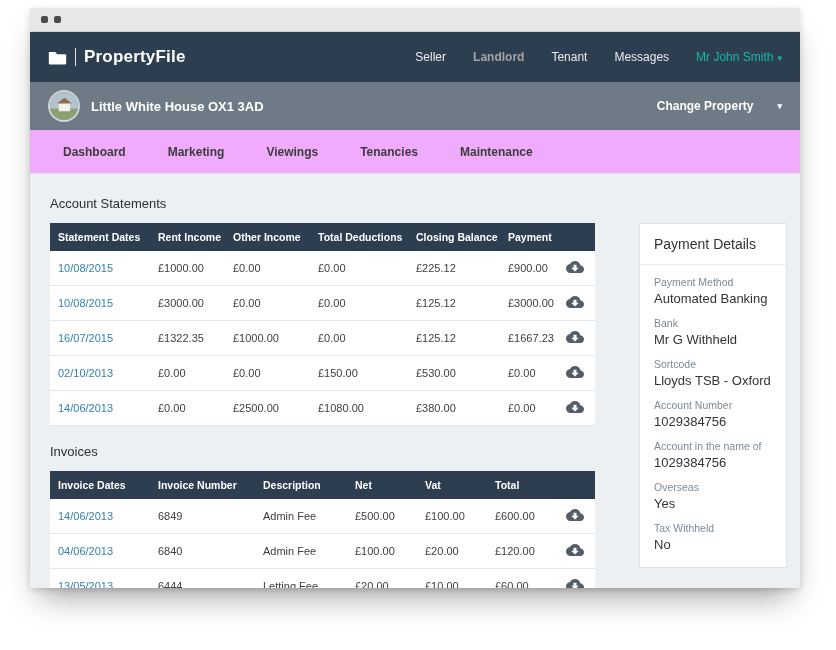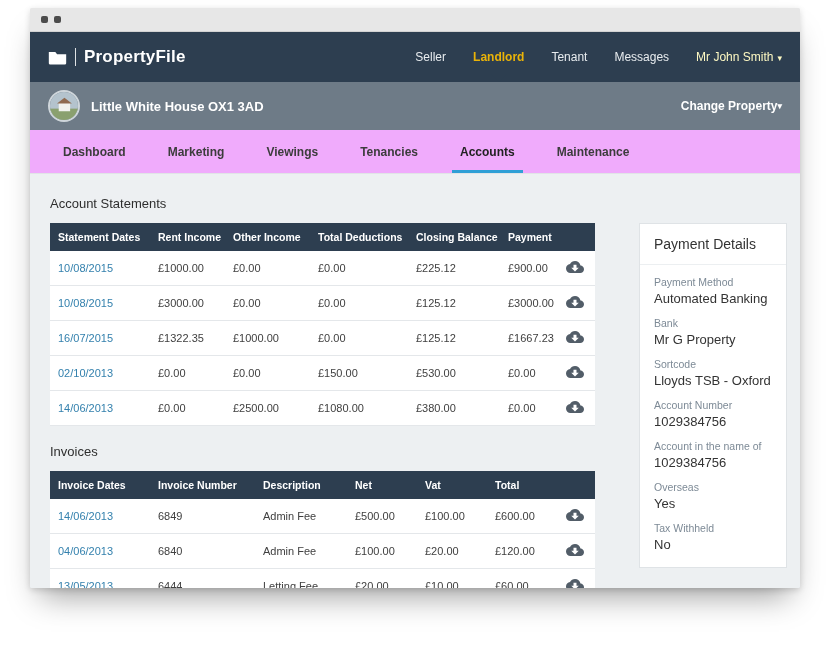--- a/index.html
+++ b/index.html
@@ -30,33 +30,33 @@
     display:flex;align-items:center;gap:6px;padding:0 11px;flex:0 0 auto;}
   .chrome .dot{width:7px;height:7px;border-radius:2px;background:#4c4c4c;}
   
   .topbar{height:50px;background:var(--header-bg);display:flex;align-items:center;
     padding:0 18px;color:#fff;flex:0 0 auto;position:relative;z-index:5;}
   .brand{display:flex;align-items:center;gap:8px;}
   .brand .divider{width:1px;height:18px;background:rgba(255,255,255,0.85);}
   .brand .name{font-size:17px;font-weight:bold;letter-spacing:.2px;color:#fff;}
   .topnav{margin-left:auto;display:flex;align-items:center;gap:27px;font-size:12px;}
   .nav-item{color:#e8ecef;cursor:pointer;position:relative;padding:6px 0;white-space:nowrap;}
-  .nav-item.active{color:#eab308;font-weight:bold;}
+  .nav-item.active{color:#a3a3a3;font-weight:bold;}
   .nav-item.active::after{
     content:"";position:absolute;left:50%;margin-left:-8px;bottom:-20px;
     border:8px solid transparent;border-top:8px solid var(--header-bg);
   }
   .nav-item .caret{font-size:9px;margin-left:4px;}
   
   .propbar{height:48px;background:var(--property-bar-bg);display:flex;align-items:center;
     padding:12px 18px;color:#fff;flex:0 0 auto;position:relative;z-index:1;}
   .avatar{width:32px;height:32px;border-radius:50%;overflow:hidden;border:2px solid #cfd6db;flex:0 0 auto;}
   .avatar svg{display:block;width:100%;height:100%;}
   .prop-title{margin-left:11px;font-size:13px;font-weight:bold;}
-  .change-prop{margin-left:auto;font-size:12px;font-weight:bold;cursor:pointer;display:flex;align-items:center;gap:0;}
+  .change-prop{margin-left:auto;font-size:12px;font-weight:bold;cursor:pointer;display:flex;align-items:center;gap:24px;}
   .change-prop .caret{font-size:9px;}
   
   .tabs{background:#f0abfc;height:44px;display:flex;align-items:stretch;padding:0 12px;
     border-bottom:1px solid #e1e4e7;flex:0 0 auto;}
   .tab{display:flex;align-items:center;padding:0 21px;font-size:12px;font-weight:bold;
     color:#3c3c3c;cursor:pointer;position:relative;}
   .tab.active{color:#222;}
   .tab.active::after{content:"";position:absolute;left:13px;right:13px;bottom:0;height:3px;
     background:var(--accent-blue);}
   
@@ -100,21 +100,21 @@
           </svg>
       </span>
       <span class="divider"></span>
       <span class="name">PropertyFile</span>
     </div>
     <nav class="topnav">
       <span class="nav-item">Seller</span>
       <span class="nav-item active">Landlord</span>
       <span class="nav-item">Tenant</span>
       <span class="nav-item">Messages</span>
-      <span class="nav-item" style="color:#fef9c3;">
+      <span class="nav-item" style="color:#14b8a6;">
         <span>Mr John Smith</span><span class="caret">▾</span>
       </span>
     </nav>
   </div>
 
   <div class="propbar">
     <div class="avatar">
       <svg viewBox="0 0 32 32">
           <rect width="32" height="32" fill="#b4c3cd"></rect>
           <rect y="19" width="32" height="13" fill="#8aa06f"></rect>
@@ -127,21 +127,20 @@
       <span>Change Property</span>
         <span class="caret">▾</span>
     </span>
   </div>
 
   <div class="tabs">
     <span class="tab">Dashboard</span>
     <span class="tab">Marketing</span>
     <span class="tab">Viewings</span>
     <span class="tab">Tenancies</span>
-    <span class="tab active">Accounts</span>
     <span class="tab">Maintenance</span>
   </div>
 
   <div class="content">
     <div class="main-col">
 
       <h2 class="section-title">Account Statements</h2>
       <table>
         <colgroup>
           <col style="width:100px">
@@ -297,21 +296,21 @@
     <div class="side-col">
       <div class="card">
         <div class="card-title">Payment Details</div>
         <div class="card-body">
             <div class="field">
               <div class="flabel">Payment Method</div>
               <div class="fvalue">Automated Banking</div>
             </div>
             <div class="field">
               <div class="flabel">Bank</div>
-              <div class="fvalue">Mr G Property</div>
+              <div class="fvalue">Mr G Withheld</div>
             </div>
             <div class="field">
               <div class="flabel">Sortcode</div>
               <div class="fvalue">Lloyds TSB - Oxford</div>
             </div>
             <div class="field">
               <div class="flabel">Account Number</div>
               <div class="fvalue">1029384756</div>
             </div>
             <div class="field">

